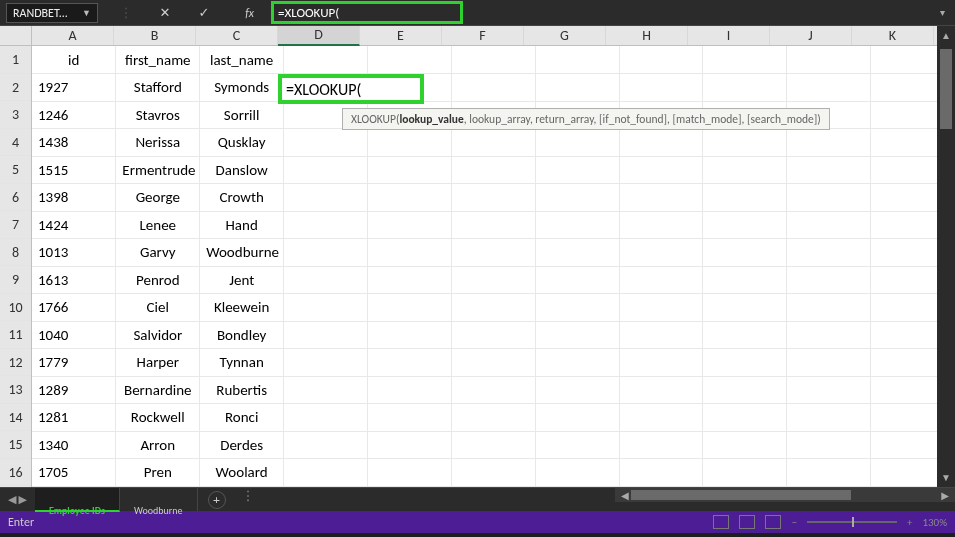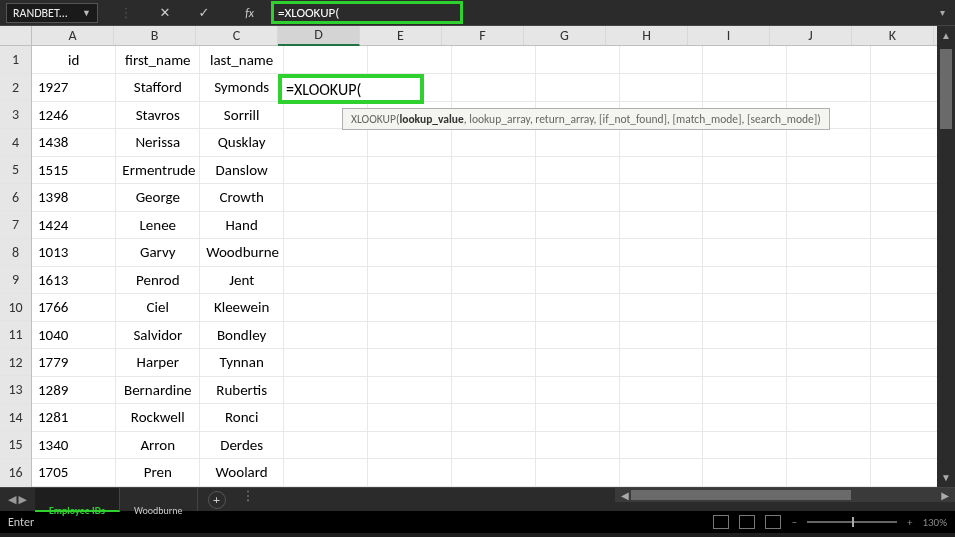--- a/index.html
+++ b/index.html
@@ -251,21 +251,21 @@
     position: absolute;
     left: 16px;
     width: 220px;
     top: 2px;
     bottom: 2px;
     background: #6a6a6a;
   }
   .harr { color: #aaa; font-size: 10px; padding: 0 4px; cursor: pointer; }
   .status-bar {
     height: 22px;
-    background: #000000;
+    background: #4c1d95;
     display: flex;
     align-items: center;
     font-size: 12px;
     color: #ccc;
     padding: 0 8px;
     gap: 28px;
   }
   .status-bar .right {
     margin-left: auto;
     display: flex;

